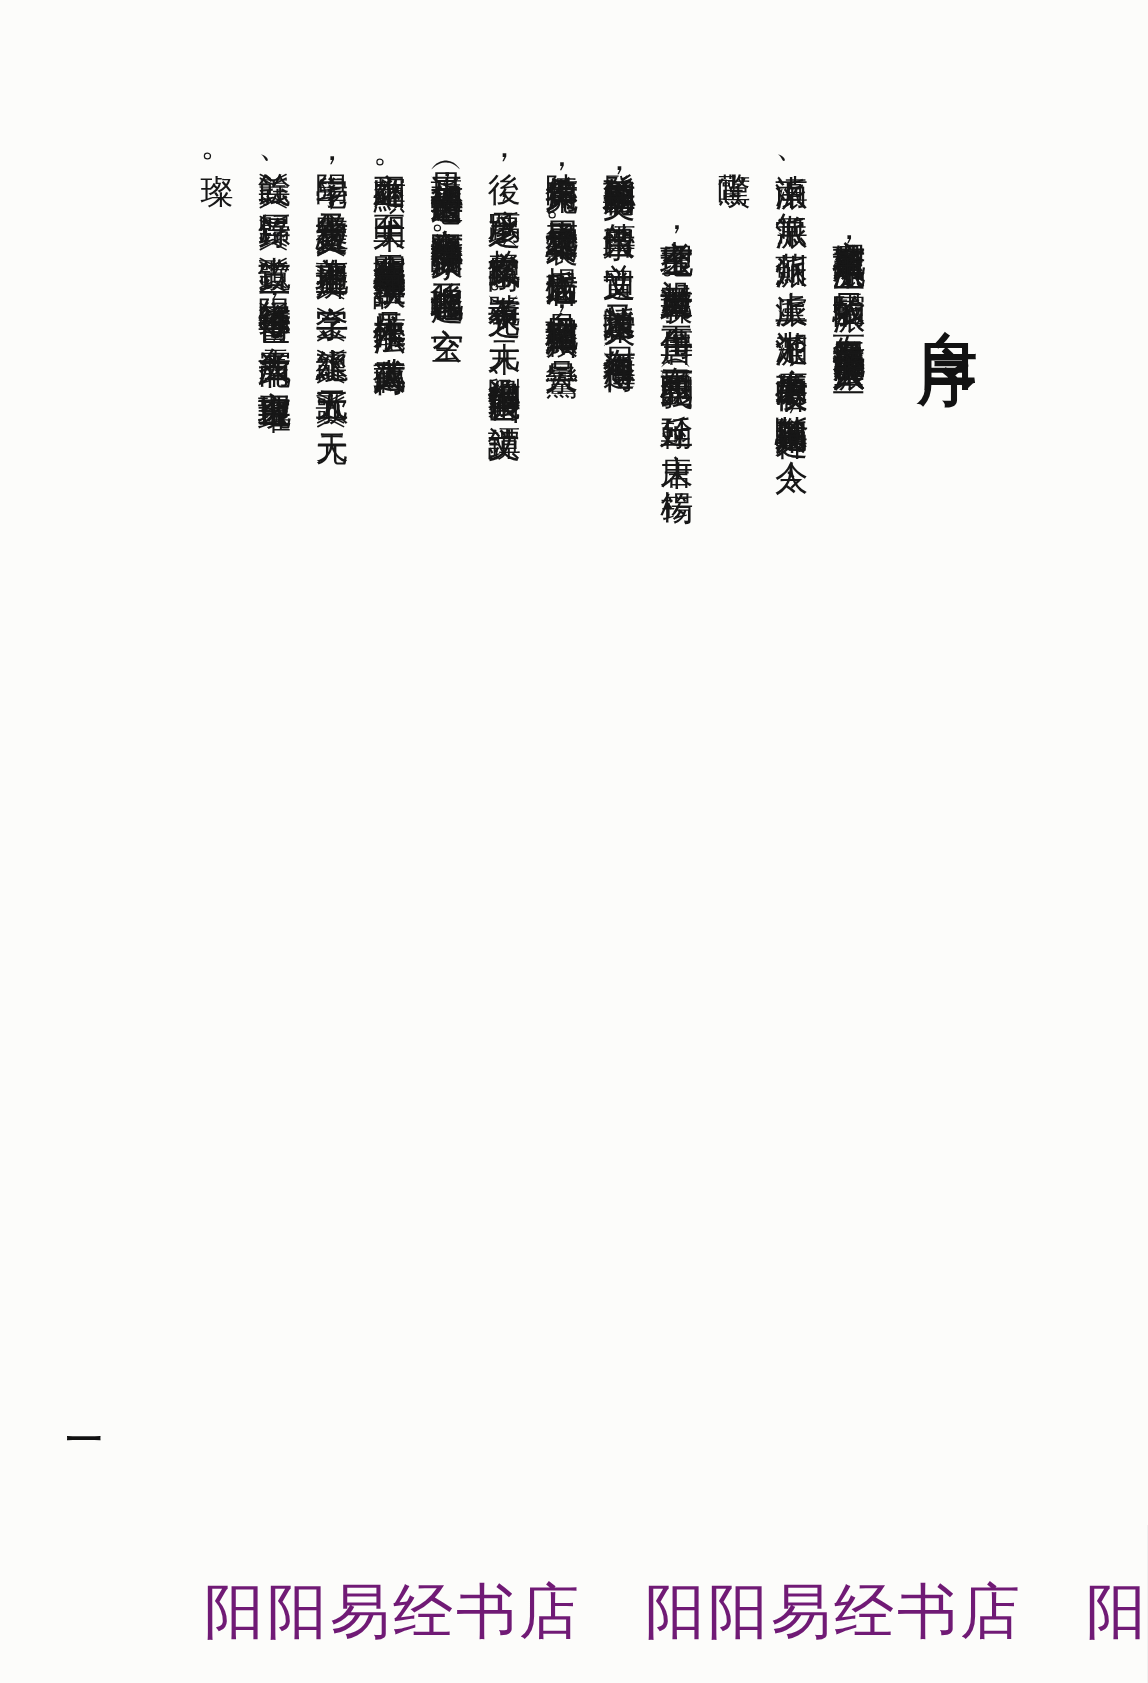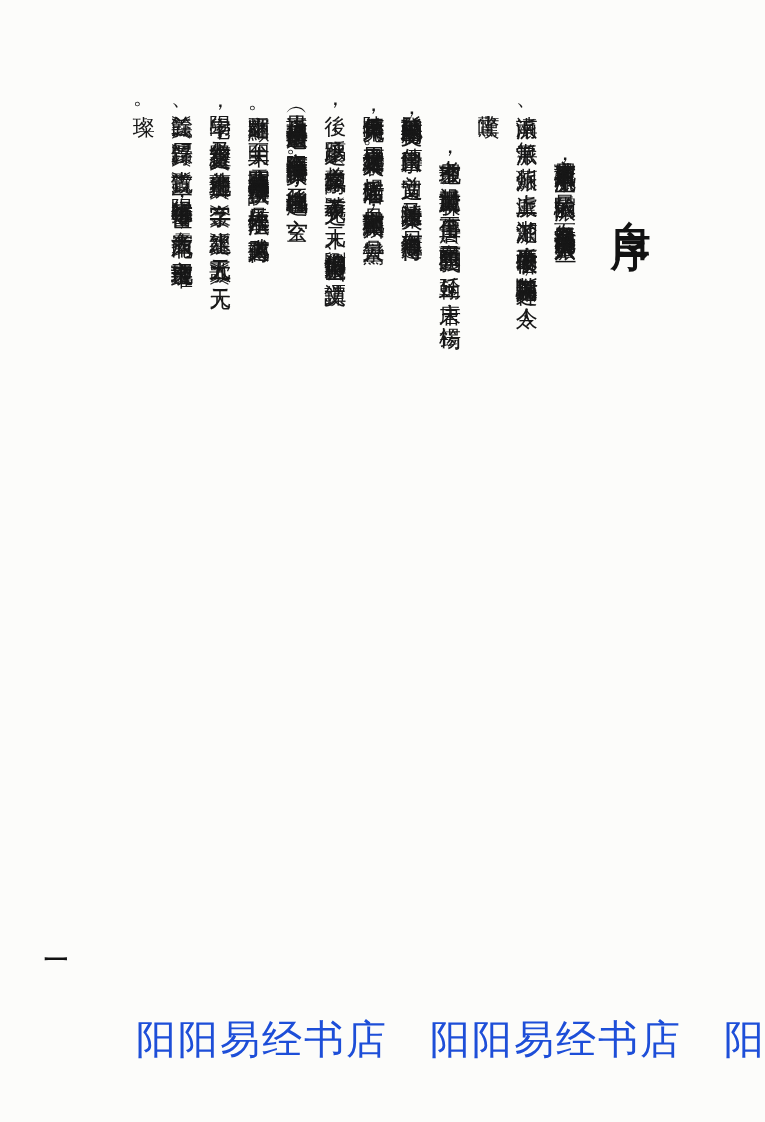--- a/index.html
+++ b/index.html
@@ -50,25 +50,25 @@
     left: 44px;
     top: 944px;
     font-size: 24px;
     font-weight: 700;
     color: #111;
   }
   
   .watermark {
     position: absolute;
     left: 136px;
-    top: 1012px;
+    top: 1047px;
     font-size: 40px;
     letter-spacing: 2px;
     white-space: nowrap;
-    color: #1d4ed8;
+    color: #701a75;
     font-weight: 400;
   }
 </style>
 </head>
 <body>
 
 <div class="page">
 
   <div class="title-col">自序</div>
 

